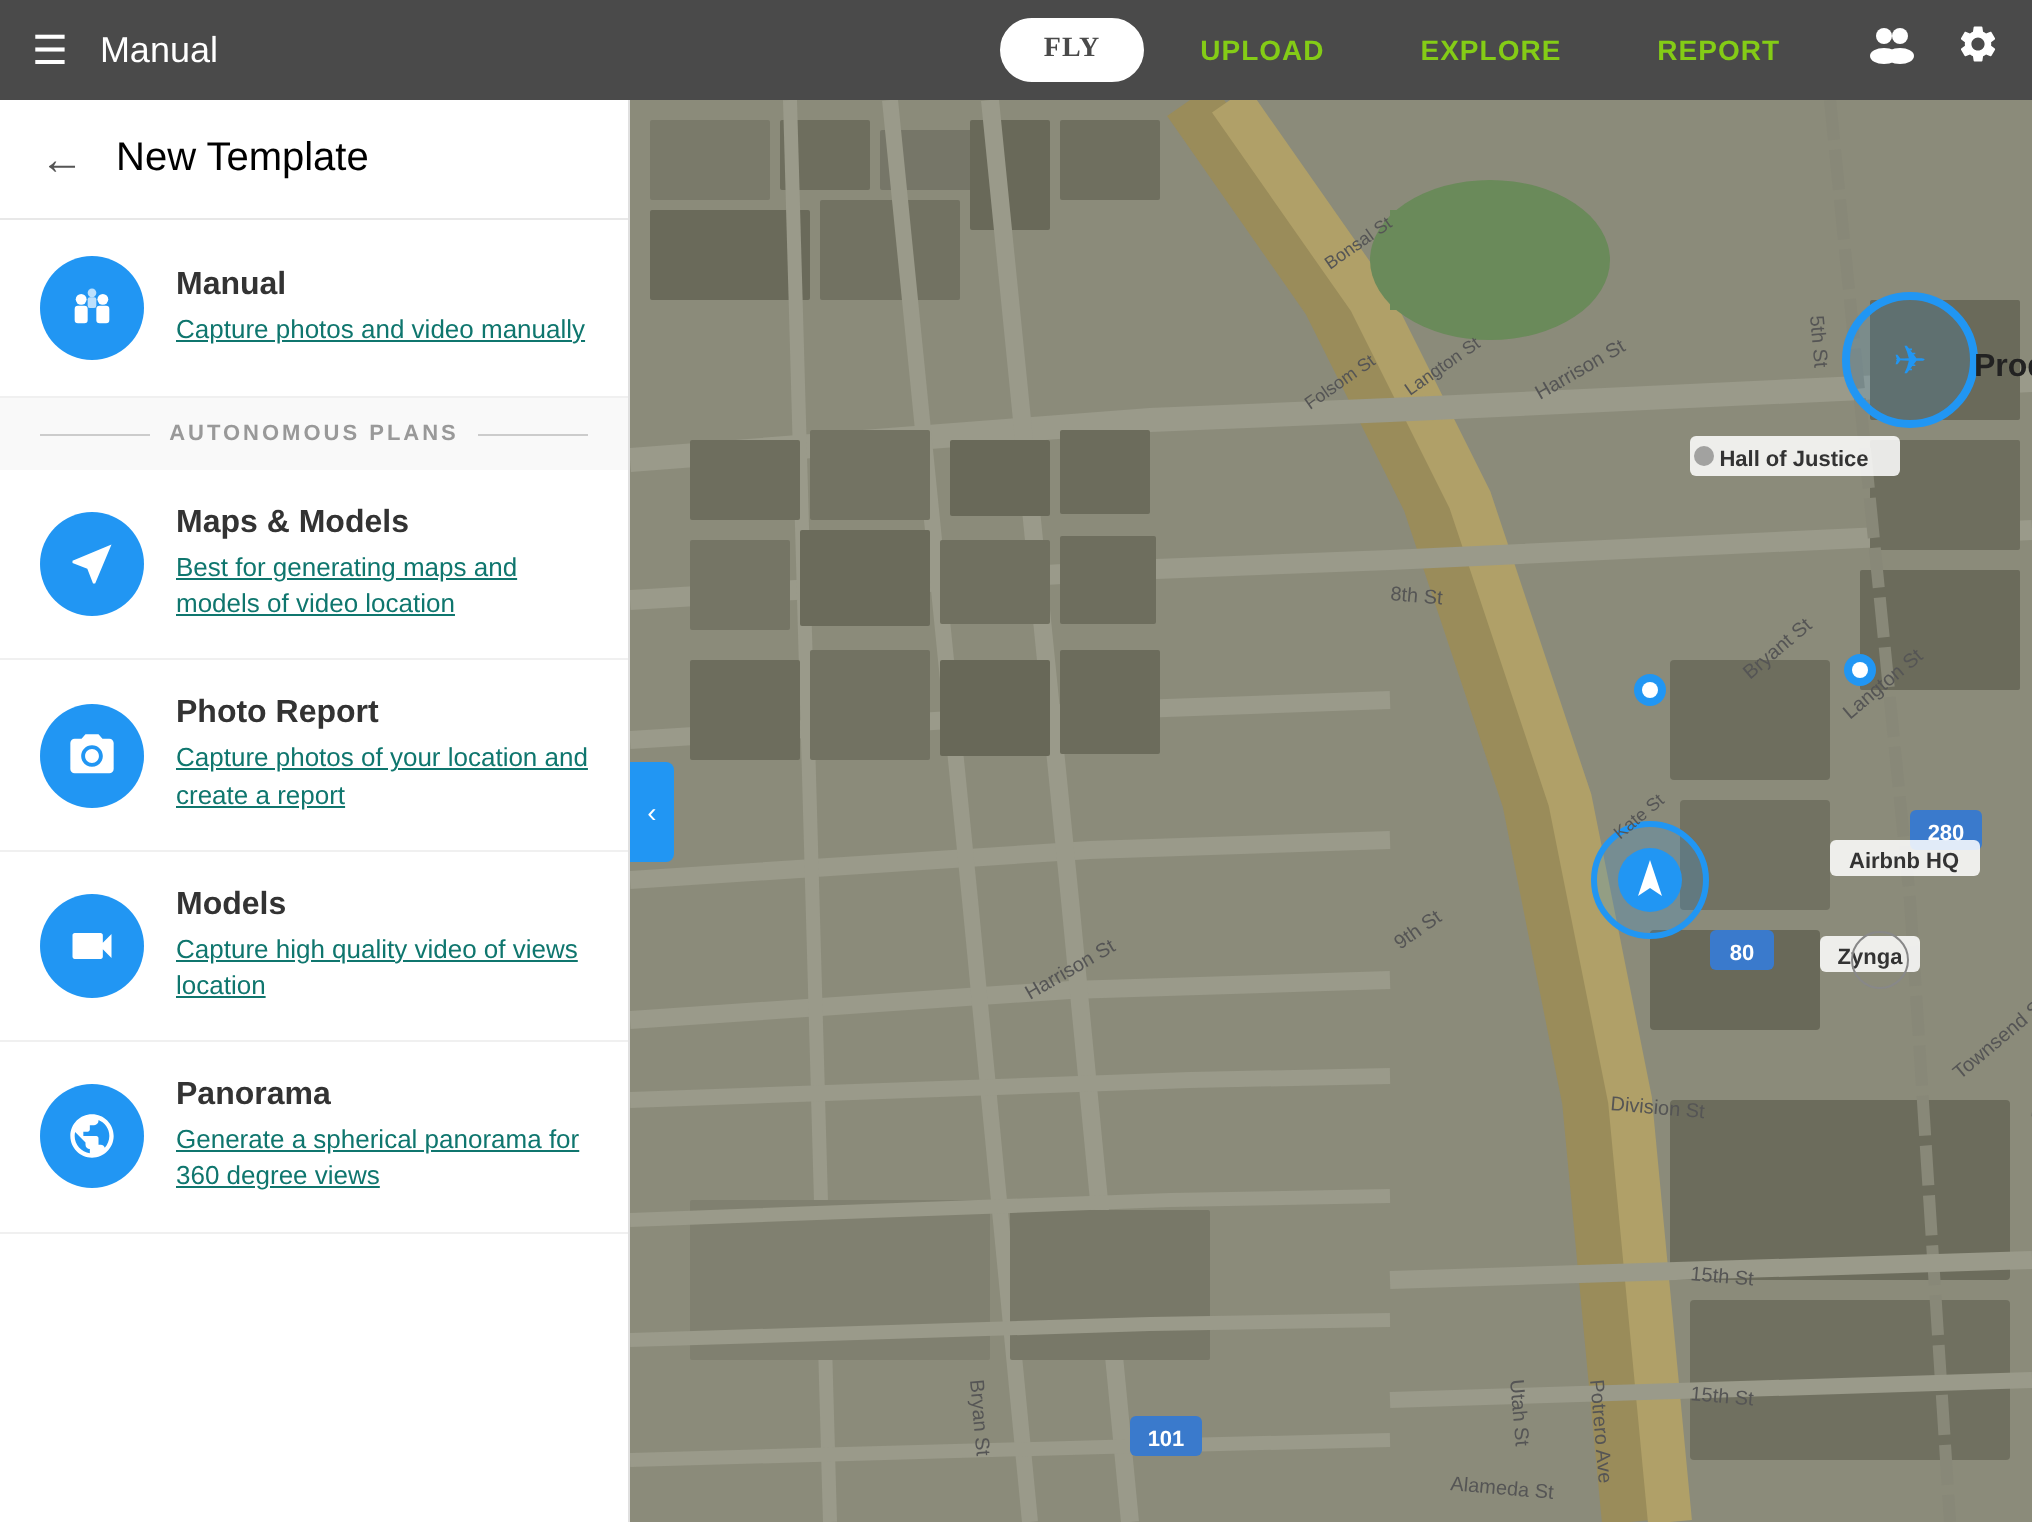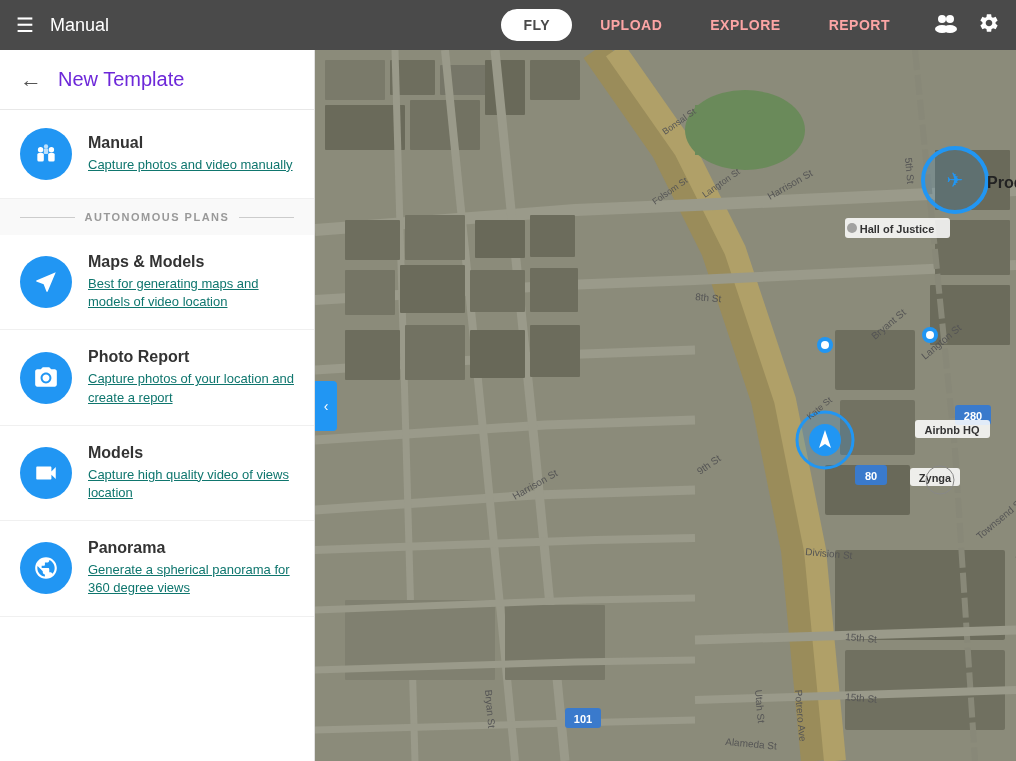--- a/index.html
+++ b/index.html
@@ -25,32 +25,33 @@
       font-size: 18px;
       font-weight: 500;
       margin-right: auto;
     }
     .topnav-tabs {
       display: flex;
       align-items: center;
       gap: 8px;
     }
     .topnav-tab {
-      color: #fca5a5;
+      color: #84cc16;
       font-size: 14px;
       font-weight: 600;
       padding: 6px 20px;
       border-radius: 20px;
       cursor: pointer;
       letter-spacing: 0.5px;
     }
     .topnav-tab.active {
       background: white;
       color: #4a4a4a;
       border: 2px solid white;
+      font-family: Liberation Serif, serif;
     }
     .topnav-icons {
       display: flex;
       align-items: center;
       gap: 20px;
       margin-left: 24px;
     }
     .topnav-icon-btn {
       color: white;
       font-size: 20px;
@@ -85,21 +86,21 @@
     }
     .sidebar-back-btn {
       color: #555;
       font-size: 22px;
       cursor: pointer;
       margin-right: 16px;
     }
     .sidebar-header-title {
       font-size: 20px;
       font-weight: 500;
-      color: #6d28d9;
+      color: #000000;
     }
 
     
     .menu-item {
       display: flex;
       align-items: center;
       padding: 18px 20px;
       cursor: pointer;
       border-bottom: 1px solid #f0f0f0;
       transition: background 0.15s;

